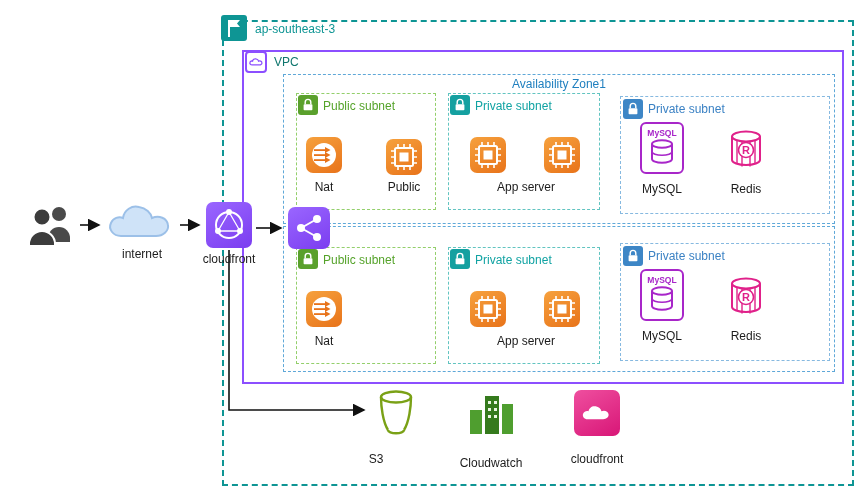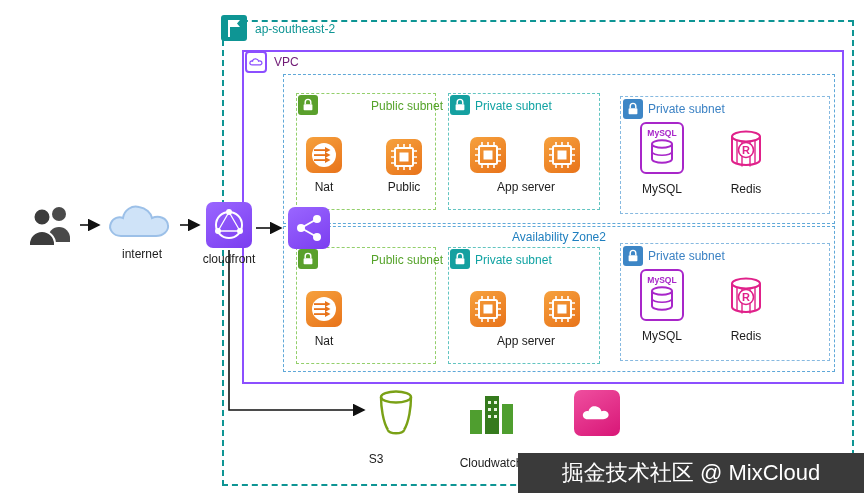--- a/index.html
+++ b/index.html
@@ -14,23 +14,23 @@
   .region-box { border:2px dashed var(--region-teal,#0e9594); }
   .vpc-box    { border:2px solid  var(--vpc-purple,#8c4fff); }
   .az-box     { border:1.5px dashed #5fa8d8; }
   .subnet-public { border:1.5px dashed #93cf6b; }
   .subnet-teal   { border:1.5px dashed #62c4c0; }
   .subnet-blue   { border:1.5px dashed #86b9e0; }
 
   
   .t { font-size:12px; white-space:nowrap; }
   .region-title { color:var(--region-teal,#0e9594); }
-  .vpc-title    { color:#701a75; }
+  .vpc-title    { color:#0f766e; }
   .az-title     { color:var(--az-blue,#1f7fbf); text-align:center; }
-  .pub-title    { color:var(--public-green,#55a32a);margin-left:48px; }
+  .pub-title    { color:var(--public-green,#55a32a); }
   .teal-title   { color:var(--private-teal,#11a3a3); }
   .blue-title   { color:var(--private-blue,#3b82c4); }
   .lbl { font-size:12px; color:#1c1c1c; text-align:center; white-space:nowrap; }
 
   
   .lock { width:20px; height:20px; border-radius:3px; display:flex; align-items:center; justify-content:center; }
   .lock.green { background:#5aa02c; }
   .lock.teal  { background:#14a0a0; }
   .lock.blue  { background:#3d86c6; }
   .sq { border-radius:7px; display:flex; align-items:center; justify-content:center; }
@@ -77,30 +77,30 @@
     <path d="M256 228 H281" stroke="#111" stroke-width="1.6" fill="none" marker-end="url(#ah)"></path>
     <path d="M229 250 V410 H364" stroke="#111" stroke-width="1.6" fill="none" marker-end="url(#ah)"></path>
   </svg>
 
   <div class="abs sq teal" style="left:221px;top:15px;width:26px;height:26px;">
     <svg viewBox="0 0 26 26" width="26" height="26">
         <path d="M8 5v17" stroke="#fff" stroke-width="2"></path>
         <path d="M8 5h11l-3 3.5 3 3.5H8z" fill="#fff"></path>
       </svg>
   </div>
-  <div class="abs t region-title" style="left:255px;top:22px;">ap-southeast-2</div>
+  <div class="abs t region-title" style="left:255px;top:22px;">ap-southeast-3</div>
 
   <div class="abs vpc-icon" style="left:245px;top:51px;">
     <svg viewBox="0 0 72 44" width="15" height="10">
         <path d="M15 36 C7 36 2 29 5 23 C7 18 13 16 17 18 C18 10 26 5 33 7 C40 8 45 13 46 18 C53 15 61 18 62 25 C63 31 57 36 50 36 Z" fill="none" stroke="#8c4fff" stroke-width="6"></path>
       </svg>
   </div>
   <div class="abs t vpc-title" style="left:274px;top:55px;">VPC</div>
 
-  <div class="abs t az-title" style="left:283px;top:230px;width:552px;">Availability Zone2</div>
+  <div class="abs t az-title" style="left:283px;top:77px;width:552px;">Availability Zone1</div>
 
   <div class="abs lock green" style="left:298px;top:95px;">
     <svg viewBox="0 0 20 20" width="16" height="16">
         <path d="M6.5 9V6.5a3.5 3.5 0 0 1 7 0V9" fill="none" stroke="#fff" stroke-width="1.8"></path>
         <rect x="4.5" y="9" width="11" height="7.5" rx="1" fill="#fff"></rect>
       </svg>
   </div>
   <div class="abs t pub-title" style="left:323px;top:99px;">Public subnet</div>
 
   <div class="abs sq orange" style="left:306px;top:137px;width:36px;height:36px;">
@@ -329,15 +329,14 @@
   </div>
   <div class="abs lbl" style="left:446px;top:456px;width:90px;">Cloudwatch</div>
 
   <div class="abs sq pink" style="left:574px;top:390px;width:46px;height:46px;">
     <svg viewBox="0 0 72 44" width="32" height="20">
         <path d="M15 36 C7 36 2 29 5 23 C7 18 13 16 17 18 C18 10 26 5 33 7 C40 8 45 13 46 18 C53 15 61 18 62 25 C63 31 57 36 50 36 Z" fill="#fff"></path>
       </svg>
   </div>
   <div class="abs lbl" style="left:564px;top:452px;width:66px;">cloudfront</div>
 
-  <div class="abs watermark" style="left:518px;top:453px;width:346px;height:40px;">掘金技术社区 @ MixCloud</div>
 
 </div>
 
 </body></html>

